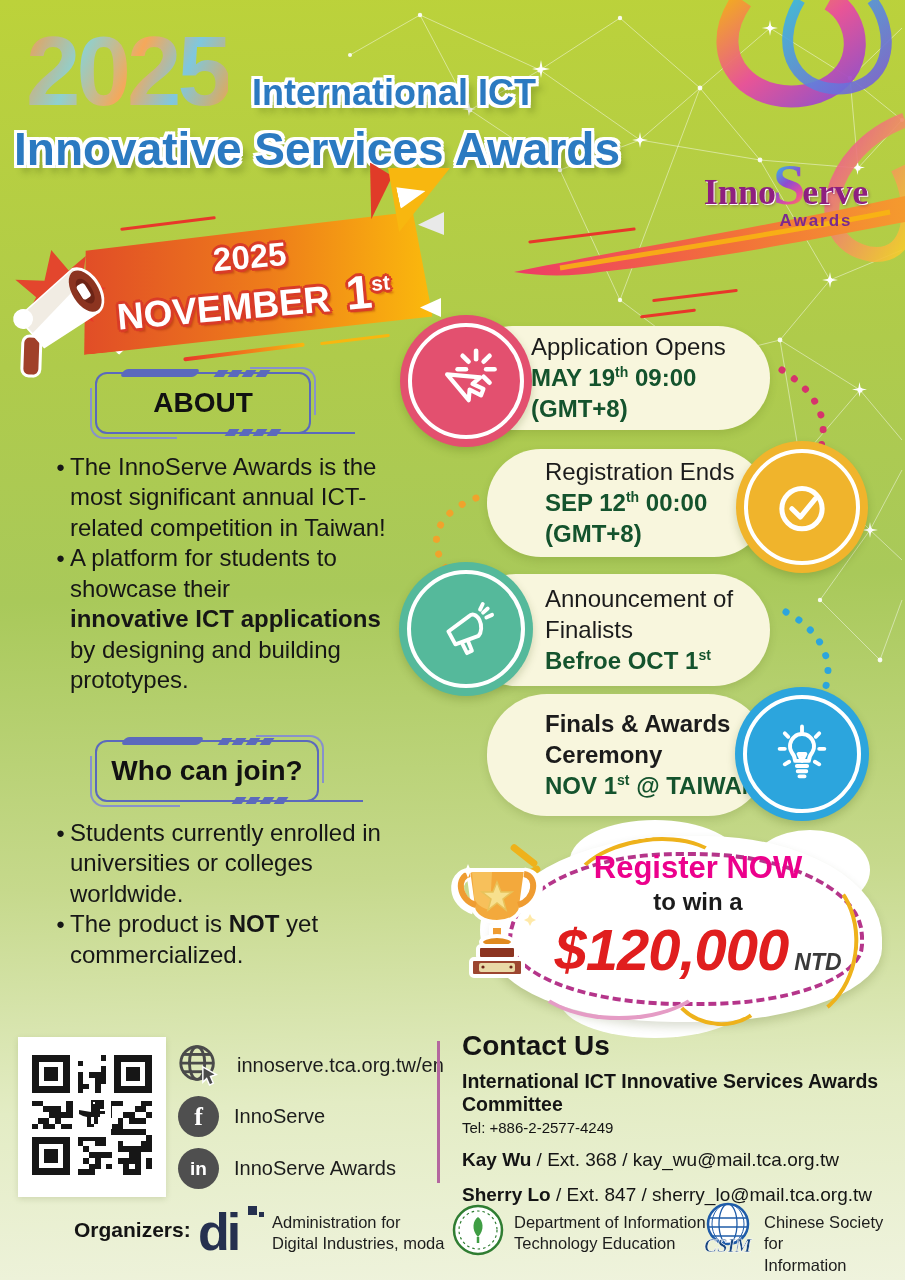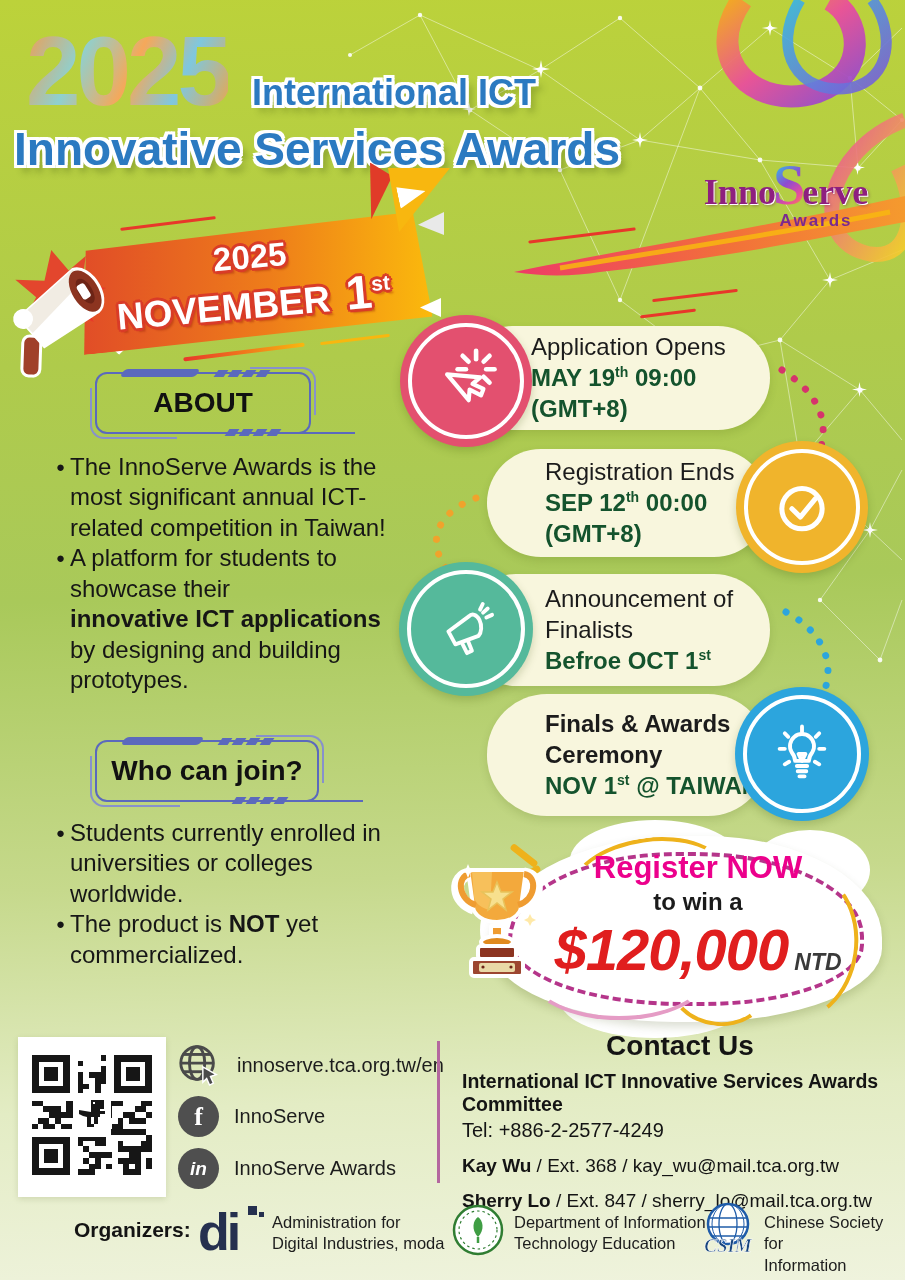--- a/index.html
+++ b/index.html
@@ -99,23 +99,23 @@
   .finder::after{content:"";position:absolute;inset:5px;background:#161616;}
   .qr-dino{position:absolute;left:41px;top:38px;width:38px;height:44px;background:#fff;display:flex;align-items:center;justify-content:center;}
 
   .link-row{position:absolute;display:flex;align-items:center;gap:15px;}
   .link-row .txt{font-size:20px;color:#1c1c1c;}
   .sns{border-radius:50%;background:#4f4f4f;color:#fff;display:flex;align-items:center;justify-content:center;font-weight:bold;}
 
   .divider{left:437px;top:1041px;width:3px;height:142px;background:#b4679f;}
 
   .contact{left:462px;top:1030px;width:436px;color:#141414;}
-  .contact .h{font-size:28px;font-weight:800;text-align:center;}
+  .contact .h{font-size:28px;font-weight:800;}
   .contact .committee{font-size:19.5px;font-weight:800;margin-top:8px;}
-  .contact .tel{font-size:20px;margin-top:3px;}
+  .contact .tel{font-size:15px;margin-top:3px;}
   .contact .person{font-size:19px;margin-top:13px;}
   .contact .person b{font-weight:800;}
 
   .org-label{left:74px;top:1218px;font-size:21px;font-weight:800;color:#141414;}
   .org-text{position:absolute;font-size:16.5px;line-height:1.3;color:#1d1d1d;}
 
   .star4{position:absolute;background:#fff;clip-path:polygon(50% 0,58% 42%,100% 50%,58% 58%,50% 100%,42% 58%,0 50%,42% 42%);}
 </style>
 </head>
 <body>
@@ -898,21 +898,21 @@
       </g>
       <polygon points="28,26 42,34 36,36 39,43 35,45 32,38 28,42" fill="#4a4a4a" stroke="#fff" stroke-width="1.5"></polygon>
     </svg>
     <span class="txt">innoserve.tca.org.tw/en</span>
   </div>
   <div class="link-row" style="left:178px;top:1096px;">
     <span class="sns" style="width:41px;height:41px;font-size:26px;font-family:'Liberation Serif',serif;">f</span>
     <span class="txt">InnoServe</span>
   </div>
   <div class="link-row" style="left:178px;top:1148px;">
-    <span class="sns" style="width:41px;height:41px;font-size:19px;font-style:italic;">in</span>
+    <span class="sns" style="width:41px;height:41px;font-size:19px;">in</span>
     <span class="txt">InnoServe Awards</span>
   </div>
 
   <div class="abs divider"></div>
 
   <div class="abs contact">
     <div class="h">Contact Us</div>
     <div class="committee">International ICT Innovative Services Awards Committee</div>
     <div class="tel">Tel: +886-2-2577-4249</div>
     <div class="person"><b>Kay Wu</b><span> / Ext. 368 /  kay_wu@mail.tca.org.tw</span></div>

